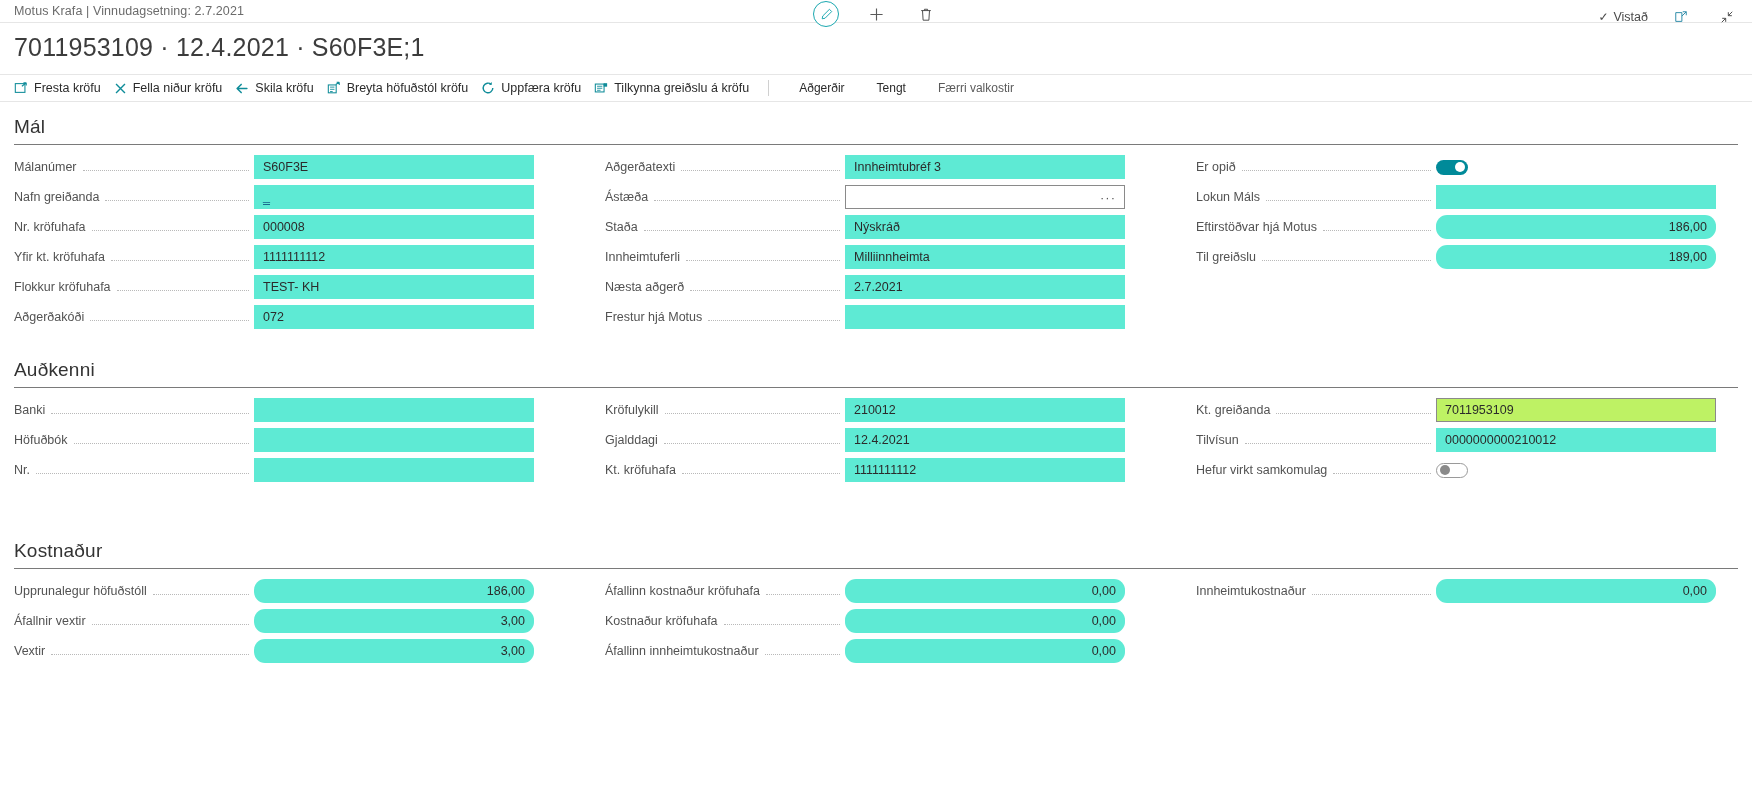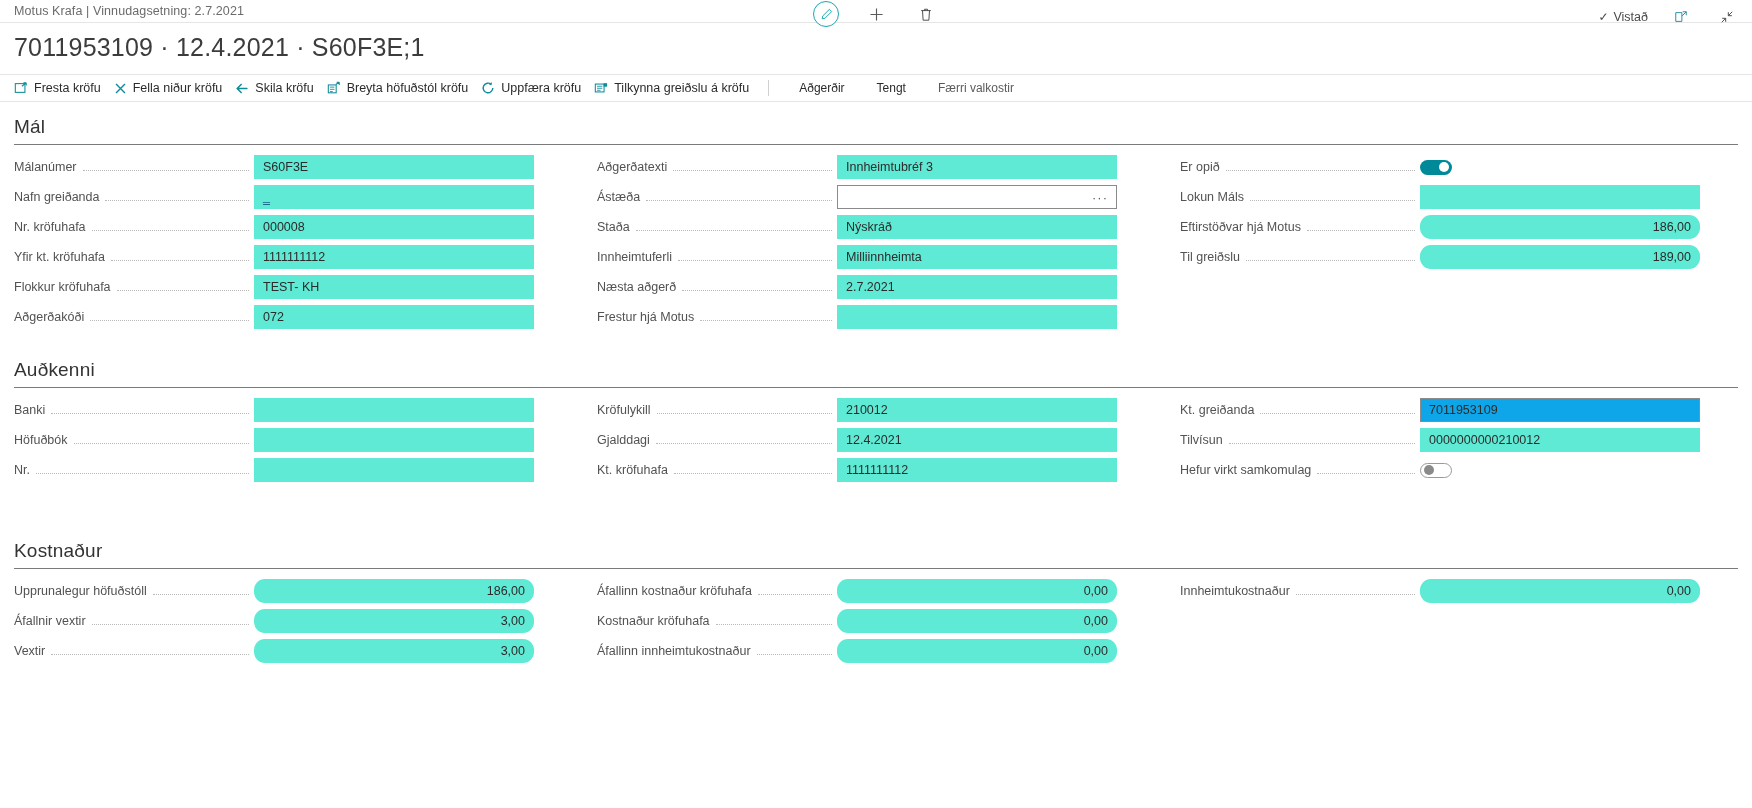--- a/index.html
+++ b/index.html
@@ -122,21 +122,21 @@
   }
   .section-rule {
     height: 1px;
     background: #7a7a7a;
     width: 1724px;
     margin-bottom: 10px;
   }
 
   .cols {
     display: flex;
-    gap: 8px;
+    gap: 16px;
   }
   .col {
     width: 520px;
     flex: 0 0 520px;
   }
   .col.spaced { margin-right: 55px; }
 
   .field {
     display: flex;
     align-items: center;
@@ -164,21 +164,21 @@
     background: #5eead4;
     font-size: 12.5px;
     color: #2b2b2b;
     display: flex;
     align-items: center;
     padding: 0 8px;
     border: 1px solid transparent;
   }
   .f-ctrl.num { justify-content: flex-end; border-radius: 11px; }
   .f-ctrl.editable {
-    background: #0ea5e9;
+    background: #bef264;
     border: 1px solid #8a8a8a;
   }
   .f-ctrl.lookup {
     background: #ffffff;
     border: 1px solid #8a8a8a;
     justify-content: space-between;
   }
   .f-ctrl .ell { color: #555; font-size: 13px; letter-spacing: 1px; }
   .f-ctrl.underline-val span {
     color: #1a6b8f;

